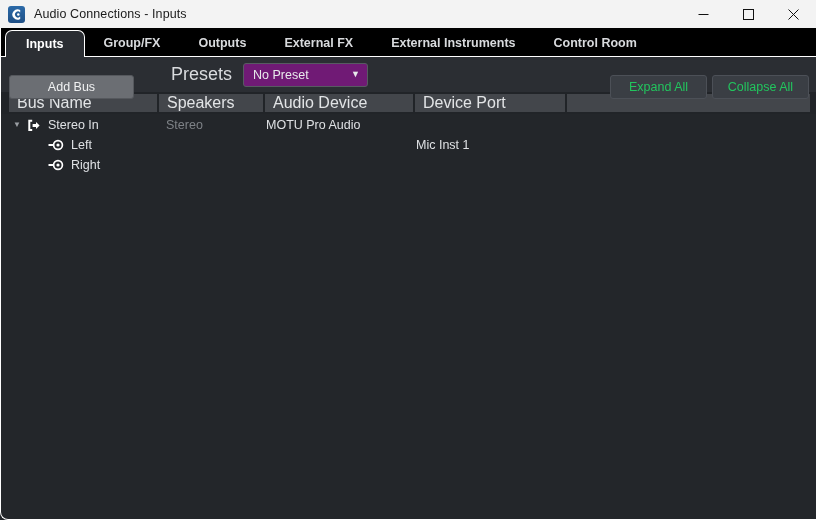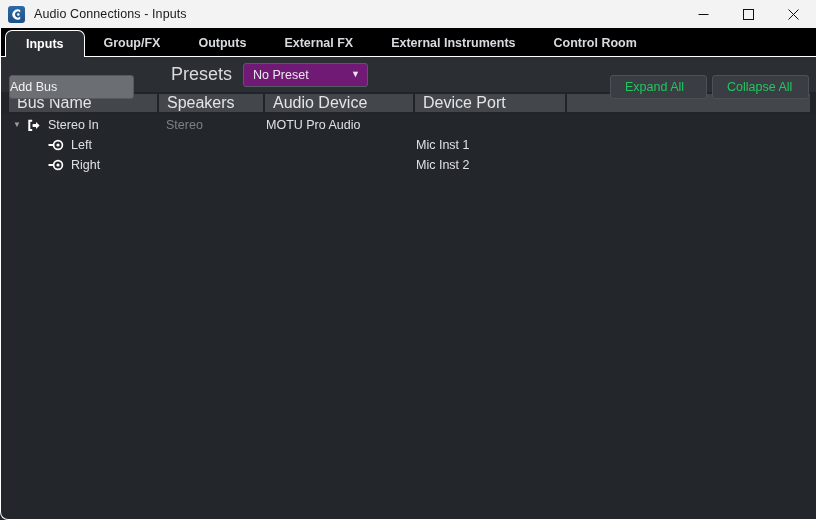--- a/index.html
+++ b/index.html
@@ -130,21 +130,21 @@
   }
   .btn {
     background: #6b6e73;
     border: 1px solid #55585d;
     border-radius: 3px;
     color: #f0f1f2;
     font-size: 12.5px;
     height: 24px;
     display: flex;
     align-items: center;
-    justify-content: flex-start;
+    justify-content: center;
     box-sizing: border-box;
     white-space: nowrap;
     margin-top: 24px;
   }
   .btn-addbus {
     width: 125px;
   }
   .btn-dark {
     background: #3a3e44;
     border: 1px solid #4c5057;
@@ -410,19 +410,18 @@
           <svg width="16" height="12" viewBox="0 0 16 12">
             <line x1="0.5" y1="6" x2="5.5" y2="6" stroke="#ffffff" stroke-width="2"></line>
             <circle cx="10" cy="6" r="4.4" fill="none" stroke="#ffffff" stroke-width="1.7"></circle>
             <circle cx="10" cy="6" r="1.6" fill="#ffffff"></circle>
           </svg>
         </span>
         <span class="row-label">Right</span>
       </div>
       <div class="cell cell-speakers"></div>
       <div class="cell cell-audiodevice"></div>
-      <div class="cell cell-deviceport">Mic Inst 2</div>
     </div>
 
   </div>
 
   <div class="outline"></div>
 </div>
 
 </body></html>

